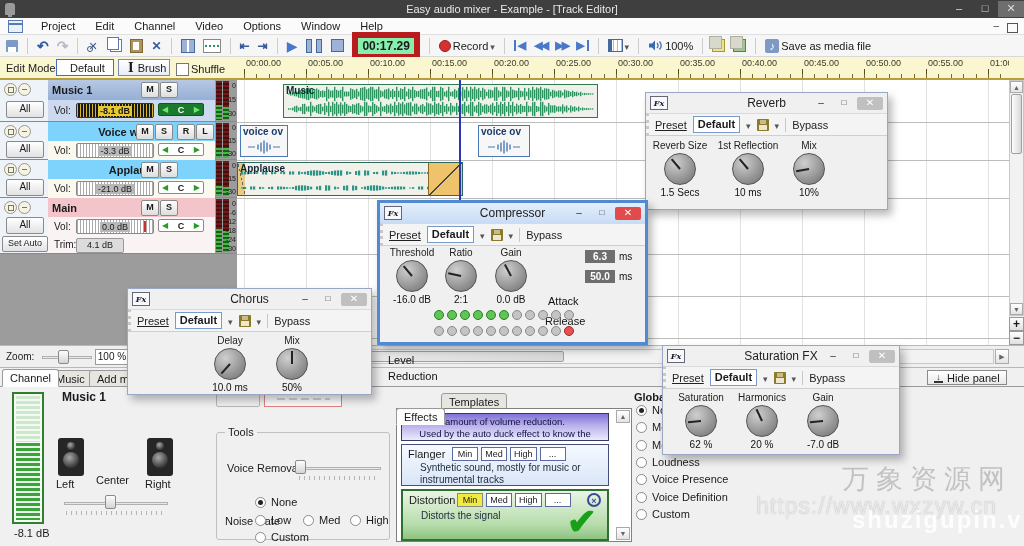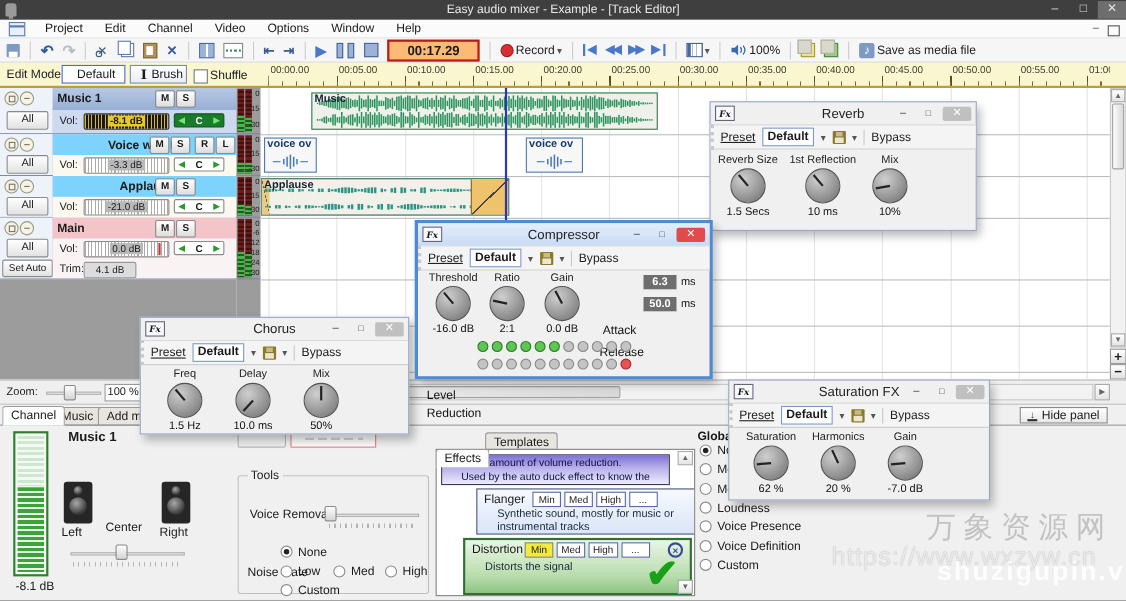--- a/index.html
+++ b/index.html
@@ -44,21 +44,21 @@
   .pstic{width:11px;height:12px;background:#b4915a;border:1px solid #7a6a3a;position:relative;}
   .pstic::after{content:"";position:absolute;left:2px;top:2px;width:6px;height:8px;background:#fff;}
   .scsic{position:relative;width:12px;height:12px;}
   .scsic::before{content:"✕";position:absolute;left:1px;top:0;color:#3a5a8a;font-size:11px;}
   .scsic::after{content:"";position:absolute;left:0;bottom:0;width:4px;height:4px;border:1.5px solid #3a5a8a;border-radius:50%;}
   .splitic{width:12px;height:12px;border:1px solid #44689c;background:linear-gradient(90deg,#9db2d6 5px,#fff 5px 7px,#9db2d6 7px);}
   .wavic{width:16px;height:12px;border:1px solid #888;background:#fff;position:relative;overflow:hidden;}
   .wavic::after{content:"";position:absolute;left:1px;top:5px;width:14px;height:2px;background:repeating-linear-gradient(90deg,#2d9460 0 2px,transparent 2px 4px);}
   .alnic::after{content:"⇥";color:#3a5a9a;font-weight:bold;font-size:12px;}
   .alnic2::after{content:"⇤";color:#3a5a9a;font-weight:bold;font-size:12px;}
-  #timebox{border:2px solid #b91c1c;background:#fdba74;font-weight:bold;font-size:12px;padding:1px 16px;margin:0 2px;}
+  #timebox{border:6px solid #b91c1c;background:#86efac;font-weight:bold;font-size:12px;padding:1px 4px;margin:0 2px;}
   .recdot{width:10px;height:10px;border-radius:50%;background:#d83030;border:1px solid #992020;}
   .ddarr::after{content:"▾";color:#555;font-size:9px;}
   .gridic{width:13px;height:11px;border:1px solid #44689c;background:repeating-linear-gradient(90deg,#aabbd8 0 1px,#fff 1px 4px);position:relative;}
   .gridic::before{content:"";position:absolute;left:0;top:0;bottom:0;width:3px;background:#44689c;}
   .spkic{display:inline-block;}
   .lyric{width:11px;height:11px;border:1px solid #a89a30;background:#ece28a;position:relative;}
   .lyric::before{content:"";position:absolute;left:-4px;top:-4px;width:11px;height:11px;border:1px solid #b0b0a0;background:#d8d8cc;}
   .lyric.g{border-color:#4a8a3a;background:#9cc88c;}
   .noteic{width:14px;height:14px;background:#7e99c4;border-radius:2px;color:#fff;text-align:center;line-height:14px;}
   .noteic::after{content:"♪";font-size:11px;}
@@ -161,22 +161,22 @@
   fieldset{position:absolute;border:1px solid #c0c0c0;border-radius:3px;margin:0;padding:0;}
   legend{font-size:11px;color:#222;margin-left:8px;padding:0 3px;}
   .rb{width:11px;height:11px;border:1px solid #8a8a8a;border-radius:50%;background:#fff;display:inline-block;position:relative;vertical-align:-2px;margin-right:5px;box-sizing:border-box;}
   .rb-on::after{content:"";position:absolute;left:2px;top:2px;width:5px;height:5px;border-radius:50%;background:#222;}
   .radio{position:absolute;font-size:11px;white-space:nowrap;}
   
   #fxlist{position:absolute;border:1px solid #808080;background:#fff;overflow:hidden;}
   .fxitem{position:absolute;left:4px;width:208px;box-sizing:border-box;}
   #fxi1{border:1px solid #3a3a5a;background:linear-gradient(180deg,#7f72d8 0,#b9b2ea 45%,#eceafd 100%);
         text-align:center;color:#101040;font-size:9.5px;line-height:12px;padding-top:2px;}
-  #fxi2{border:1px solid #44507a;background:linear-gradient(180deg,#f6f9ff,#d9e5f7);margin-left:32px;}
-  #fxi3{border:2px solid #2f6f2f;background:linear-gradient(180deg,#eaf5e6 0,#b6dcab 70%,#8cc481 100%);margin-left:20px;}
+  #fxi2{border:1px solid #44507a;background:linear-gradient(180deg,#f6f9ff,#d9e5f7);}
+  #fxi3{border:2px solid #2f6f2f;background:linear-gradient(180deg,#eaf5e6 0,#b6dcab 70%,#8cc481 100%);}
   .fxname2{position:absolute;left:6px;top:3px;font-size:11px;}
   .fxbtnrow{position:absolute;left:50px;top:2px;}
   .fxbtn{display:inline-block;border:1px solid #5a6aa0;background:#fff;font-size:9px;padding:0 3px;margin-right:3px;
          min-width:18px;text-align:center;height:12px;line-height:12px;box-sizing:content-box;}
   .fxbtn-on{background:#f2ea3e;border-color:#888;}
   .fxdesc{position:absolute;left:18px;font-size:10px;color:#1a2a3a;line-height:12px;}
   .xcirc{position:absolute;width:14px;height:14px;border:2px solid #3a4a9a;border-radius:50%;color:#3a4a9a;
          font-size:9px;font-weight:bold;text-align:center;line-height:13px;box-sizing:border-box;}
   .xcirc::after{content:"×";}
   .check{position:absolute;color:#18a018;font-size:36px;font-weight:bold;line-height:30px;}
@@ -1163,27 +1163,20 @@
     </div>
     <div class="fxbar">
       <span class="preset">Preset</span>
       <span class="ddbox">Default</span>
       <span class="ddarr"></span>
       <span class="floppy"></span>
       <span class="ddarr"></span>
       <span class="vr"></span>
       <span class="bypass">Bypass</span>
     </div>
-    <div class="knob" style="left:8px;top:46px;">
-      <div class="klabel">Freq</div>
-      <div class="kface">
-          <div class="kptr" style="transform: rotate(140deg);"></div>
-        </div>
-      <div class="kval">1.5 Hz</div>
-    </div>
     <div class="knob" style="left:70px;top:46px;">
       <div class="klabel">Delay</div>
       <div class="kface">
           <div class="kptr" style="transform: rotate(42deg);"></div>
         </div>
       <div class="kval">10.0 ms</div>
     </div>
     <div class="knob" style="left:132px;top:46px;">
       <div class="klabel">Mix</div>
       <div class="kface">

